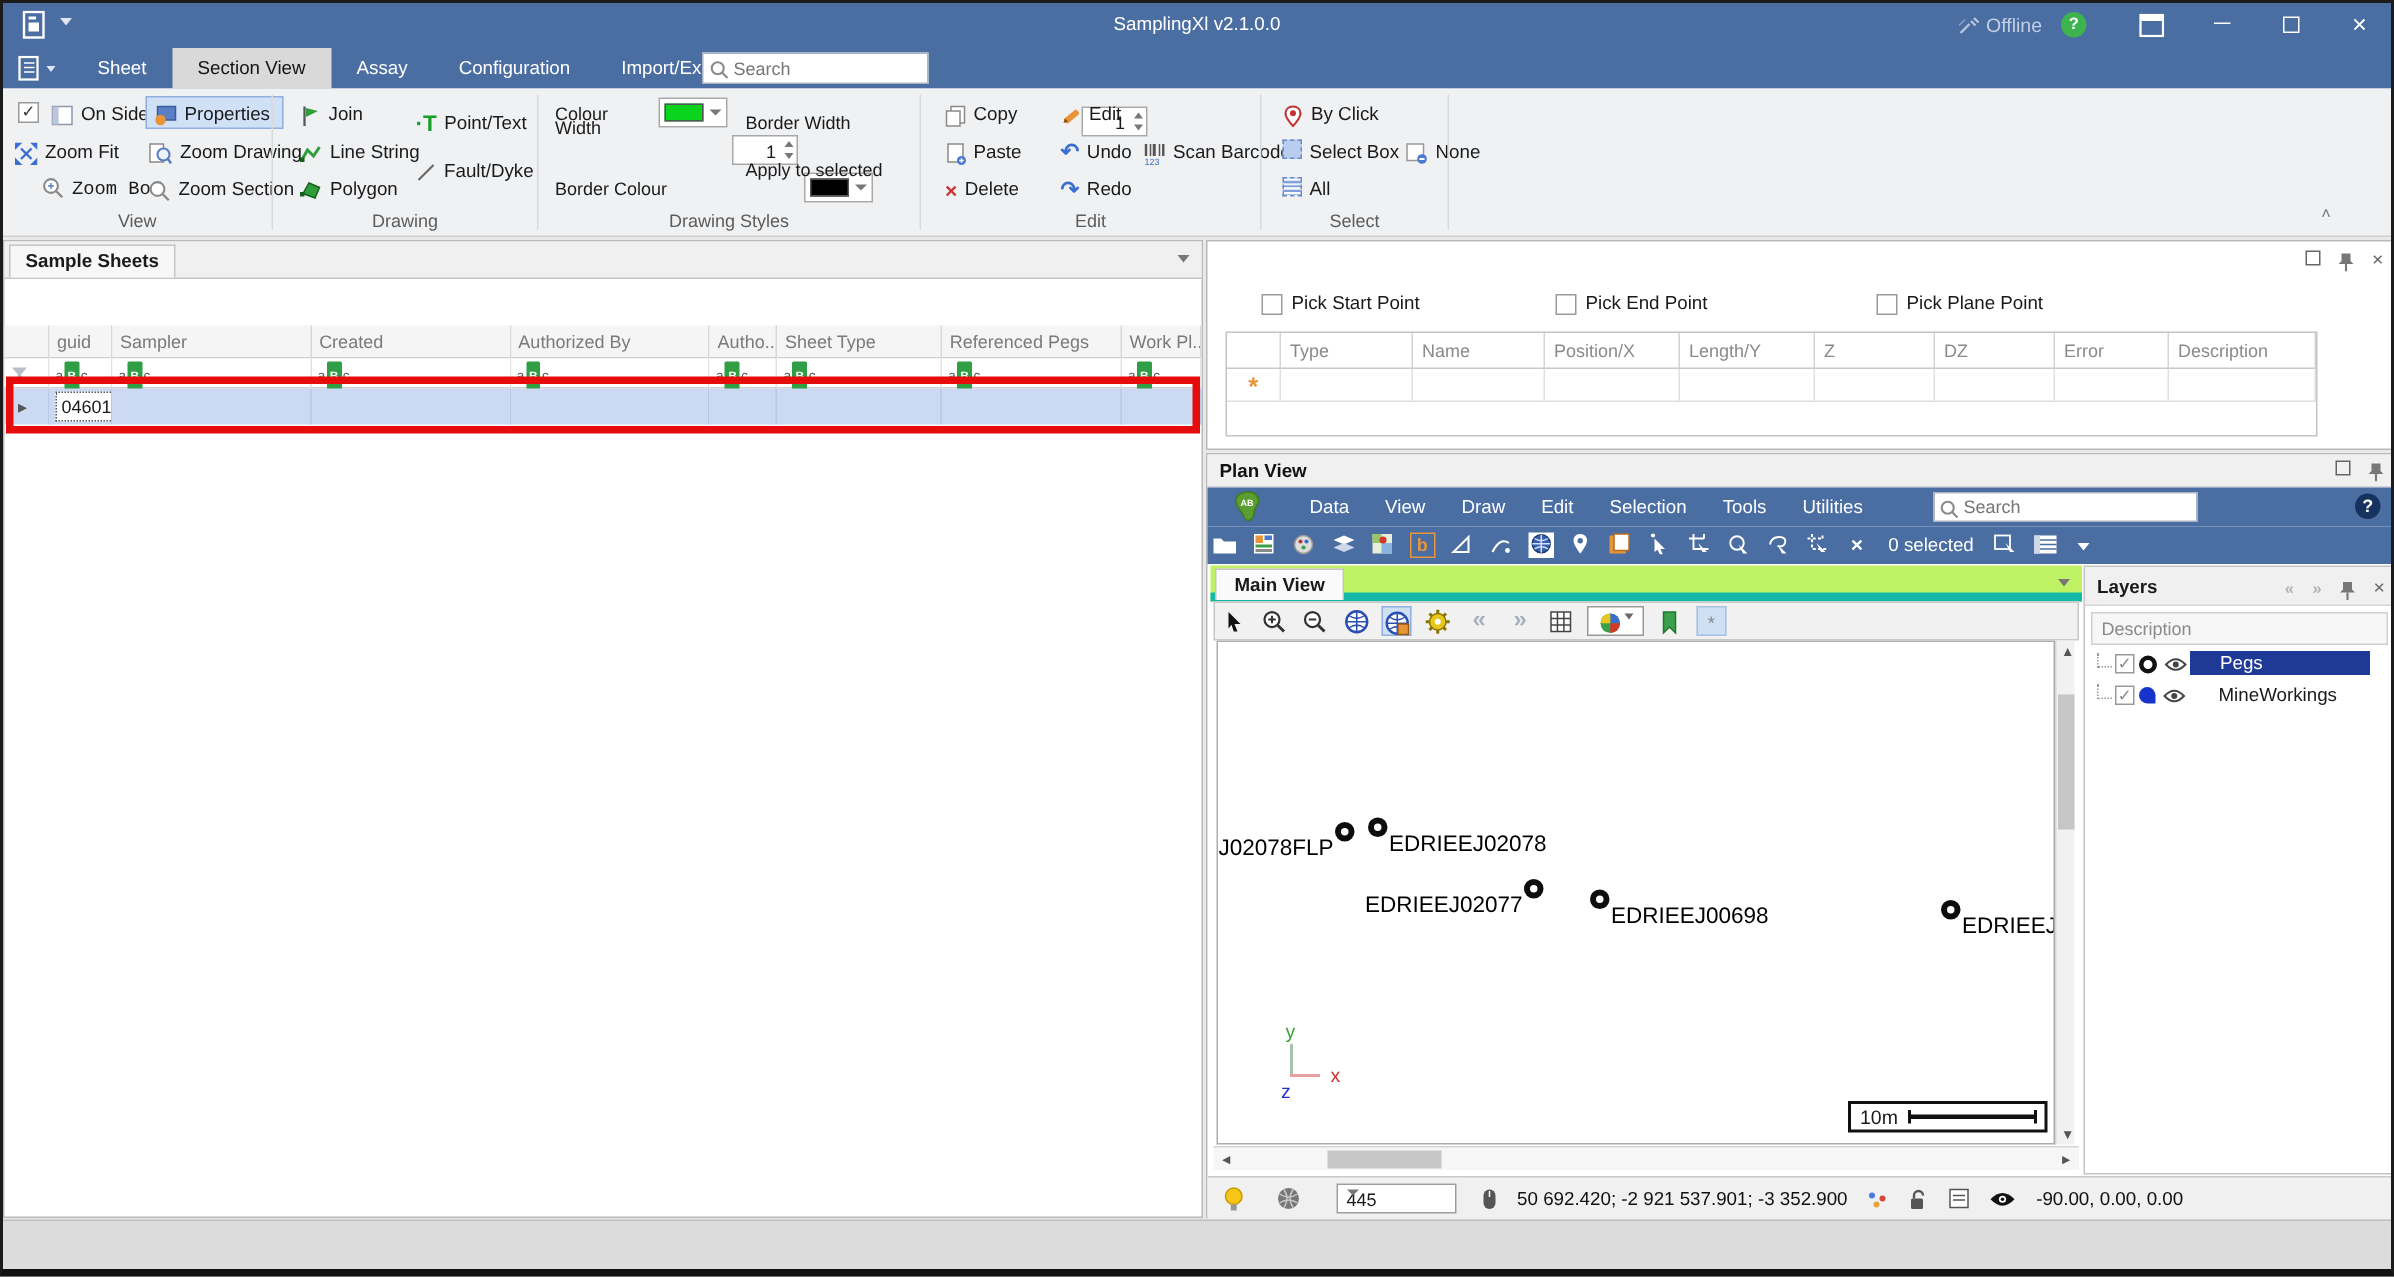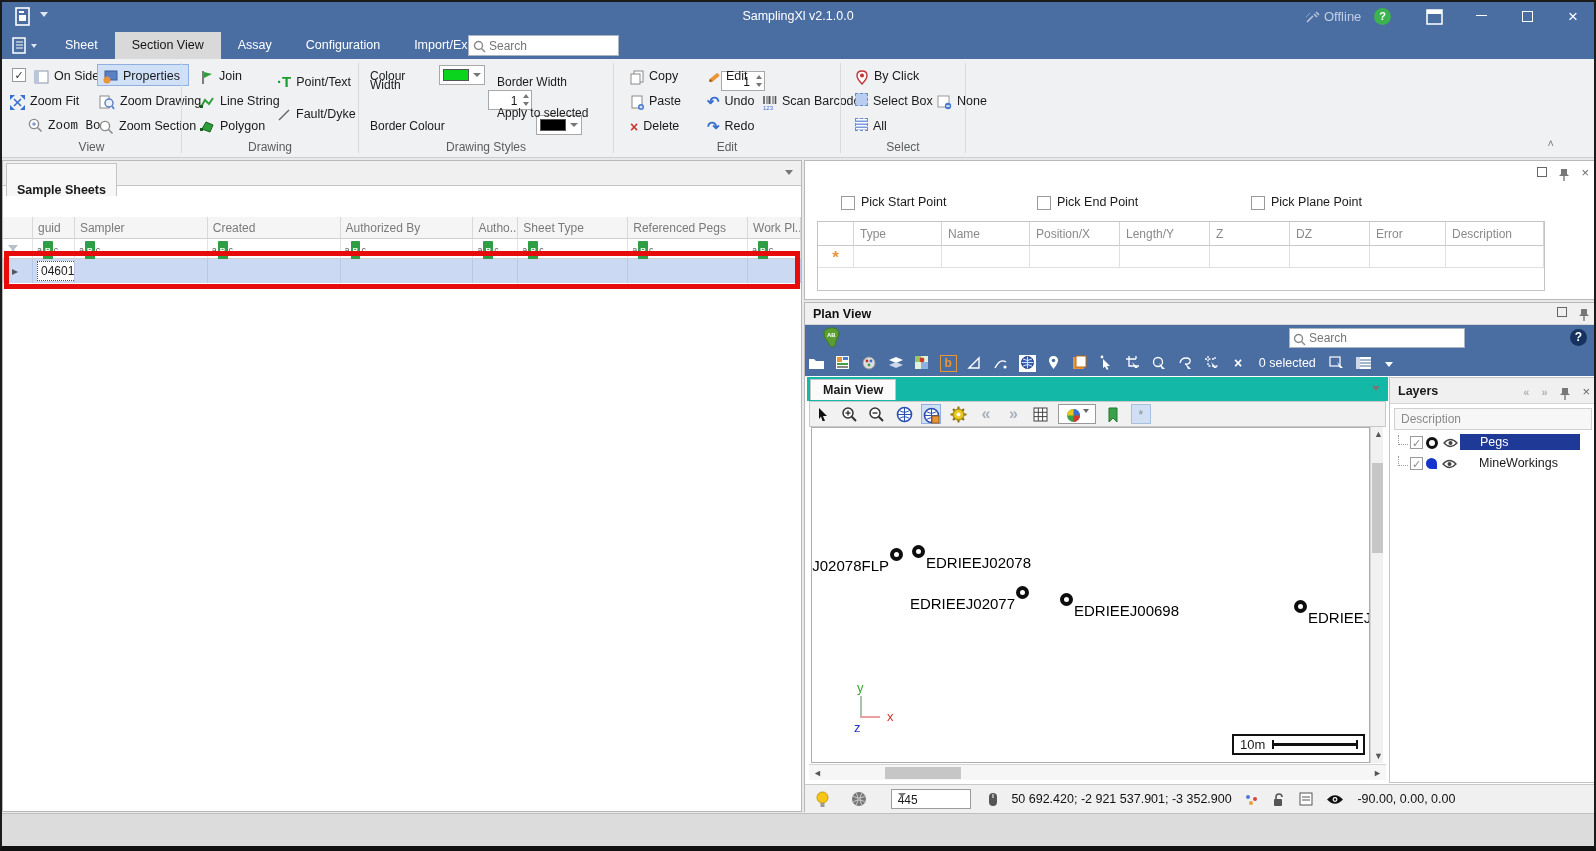--- a/index.html
+++ b/index.html
@@ -44,21 +44,21 @@
 
   
   .panel { position:absolute; background:#fff; border:1px solid #b9b9b9; }
   .panel-hdr { position:absolute; left:0; top:0; right:0; height:23px; background:#f0f0f0; border-bottom:1px solid #d5d5d5;
                font-weight:bold; font-size:12.5px; line-height:23px; padding-left:8px; color:#111; }
   .phicons { position:absolute; right:6px; top:4px; color:#666; }
   .phicons span { display:inline-block; margin-left:9px; font-size:11px; }
 
   
   .ss-tab { position:absolute; left:3px; top:2px; height:22px; background:#f7f7f7; border:1px solid #c4c4c4; border-bottom:0;
-            font-weight:bold; padding:16px 10px; line-height:21px; font-size:12.5px; }
+            font-weight:bold; padding:0 10px; line-height:21px; font-size:12.5px; }
   .ss-group { position:absolute; left:0; top:25px; width:100%; height:30px; background:#fff; border-bottom:1px solid #d8d8d8; color:#8f8f8f; line-height:30px; padding-left:9px; font-size:12.5px; }
   .gridrow { position:absolute; left:0; width:100%; display:flex; }
   .ss-h { height:22px; line-height:22px; padding-left:5px; color:#7a7a7a; background:#f5f5f5; border-right:1px solid #d8d8d8; border-bottom:1px solid #d0d0d0; overflow:hidden; white-space:nowrap; }
   .ss-f { height:20px; line-height:20px; padding-left:4px; background:#fff; border-right:1px solid #e2e2e2; border-bottom:1px solid #d0d0d0; }
   .ss-c { height:24px; line-height:24px; padding-left:4px; background:#ccd9f2; border-right:1px solid #b9c8e4; overflow:hidden; white-space:nowrap; }
   .abc { font-size:9px; color:#555; letter-spacing:0; }
   .abc b { display:inline-block; background:#2f9e44; color:#fff; font-size:8px; padding:0 2px; margin:0 1px; border-radius:1px; }
   .guidcell { display:inline-block; border:1px dotted #555; padding:0 3px; background:#fff; line-height:18px; }
   .red-annot { position:absolute; border:5px solid #e60c0c; z-index:50; }
 
@@ -70,21 +70,21 @@
   .tt-c { height:22px; border-right:1px solid #e0e0e0; border-bottom:1px solid #e0e0e0; text-align:center; }
 
   
   .pv-menubar { position:absolute; left:0; top:22px; width:100%; height:26px; background:#4a6da2; }
   .pv-menu { color:#fff; font-size:12.5px; line-height:26px; display:inline-block; margin:0 12px; }
   .pv-toolbar { position:absolute; left:0; top:48px; width:100%; height:25px; background:#4a6da2; color:#fff; }
   .ti { display:inline-block; width:17px; height:17px; margin:4px 3px 0 3px; vertical-align:top; text-align:center; }
   .pv-search { position:absolute; left:484px; top:3px; width:176px; height:20px; background:#fff; border:1px solid #aab4c4; }
   .pv-search input { position:absolute; left:19px; top:1px; width:152px; height:16px; border:0; outline:0; font-size:12px; font-family:inherit; }
 
-  .mv-tabbar { position:absolute; background:#14b8a6; border-bottom:6px solid #14b8a6; }
+  .mv-tabbar { position:absolute; background:#bef264; border-bottom:6px solid #14b8a6; }
   .mv-tab { position:absolute; left:3px; top:2px; height:21px; background:#fafafa; border:1px solid #c4c4c4; border-bottom:0; font-weight:bold; padding:0 12px; line-height:20px; font-size:12.5px; }
   .mv-toolbar { position:absolute; background:#f1f1f1; border:1px solid #c8c8c8; }
   .mi { display:inline-block; width:20px; height:20px; margin:2px 2px; vertical-align:top; text-align:center; line-height:20px; }
   .canvas { position:absolute; background:#fff; border:1px solid #adadad; overflow:hidden; }
   .peg { position:absolute; width:13px; height:13px; border:4px solid #0d0d0d; border-radius:50%; background:#fff; }
   .peg-label { position:absolute; font-size:15px; color:#000; white-space:nowrap; }
   .scalebar { position:absolute; width:133px; height:21px; background:#fff; border:2px solid #111; }
   .vsb { position:absolute; width:13px; background:#f1f1f1; border-left:1px solid #d5d5d5; }
   .hsb { position:absolute; height:16px; background:#f6f6f6; border-top:1px solid #d5d5d5; }
   .sb-thumb { position:absolute; background:#c6c6c6; }
@@ -447,20 +447,21 @@
           </svg></span>
     </div>
 
     <div class="pv-menubar">
       <span class="abs" style="left:16px;top:2px;">
         <svg width="22" height="22">
             <path d="M9,1 C14,0 18,3 18,7 C18,10 15,11 15,15 C15,18 13,20 11,20 C9,20 8,17 7,15 C5,12 3,11 3,7 C3,3 5,2 9,1 Z" fill="#5a9e32" stroke="#3f7a1e"></path>
             <text x="6" y="10" font-size="6" fill="#fff" font-weight="bold">AB</text>
           </svg>
       </span>
+      <div class="abs" style="left:56px;top:0;" id="pv-menus"><span class="pv-menu">Data</span><span class="pv-menu">View</span><span class="pv-menu">Draw</span><span class="pv-menu">Edit</span><span class="pv-menu">Selection</span><span class="pv-menu">Tools</span><span class="pv-menu">Utilities</span></div>
       <div class="pv-search">
         <svg class="abs" style="left:3px;top:4px;" width="13" height="13">
             <circle cx="5.5" cy="5.5" r="4" fill="none" stroke="#8a8a8a" stroke-width="1.4"></circle>
             <line x1="8.5" y1="8.5" x2="12" y2="12" stroke="#8a8a8a" stroke-width="1.4"></line>
           </svg>
         <input placeholder="Search" style="">
       </div>
       <span class="abs" style="right:8px;top:4px;width:17px;height:17px;border-radius:50%;background:#16325e;color:#fff;text-align:center;line-height:17px;font-weight:bold;">?</span>
     </div>
 

